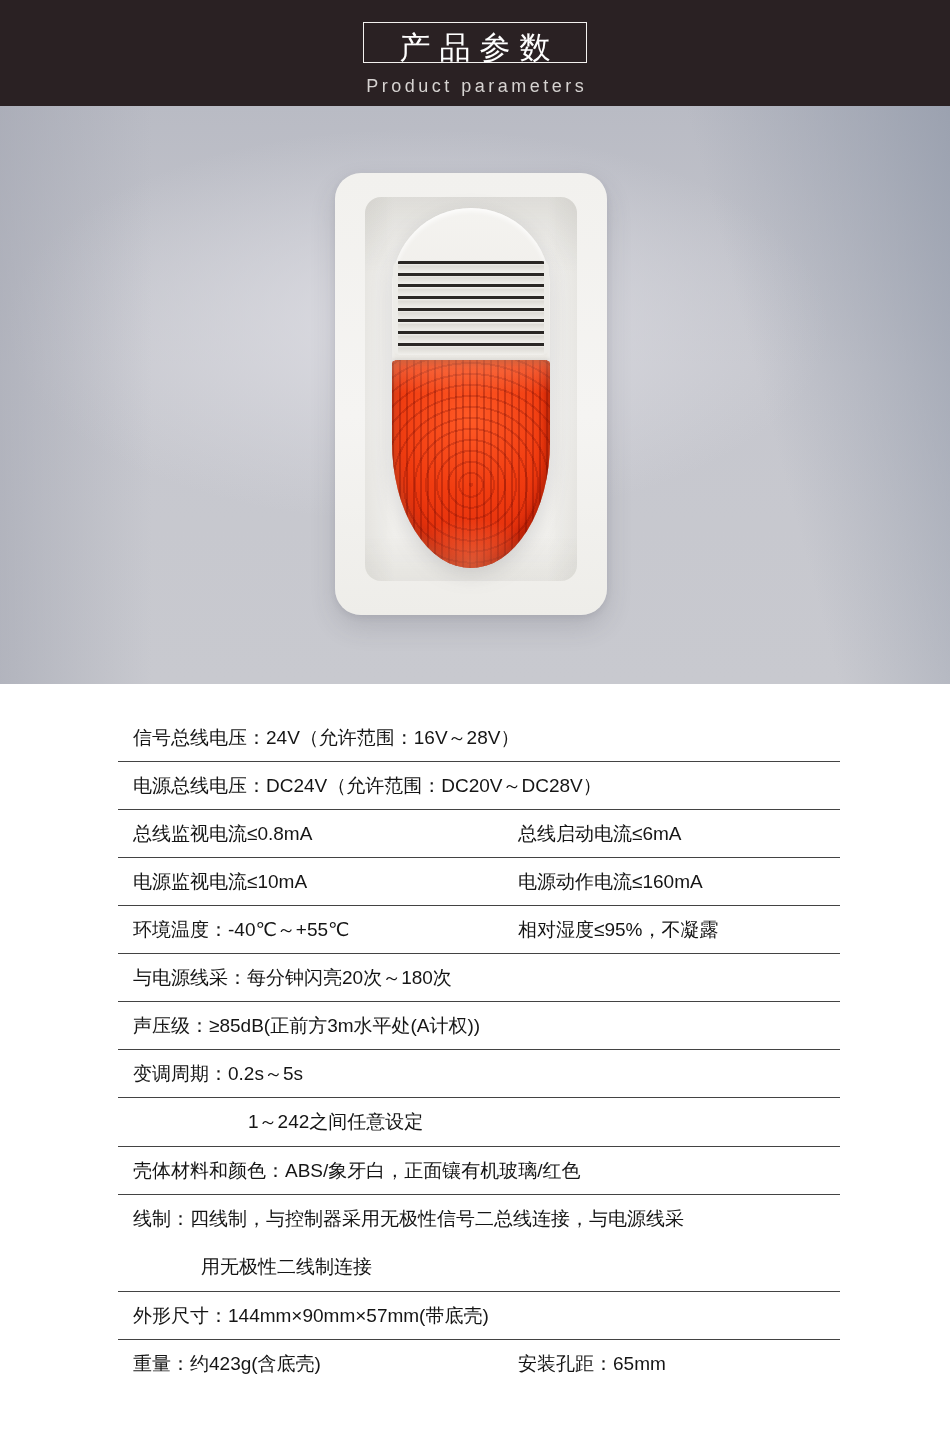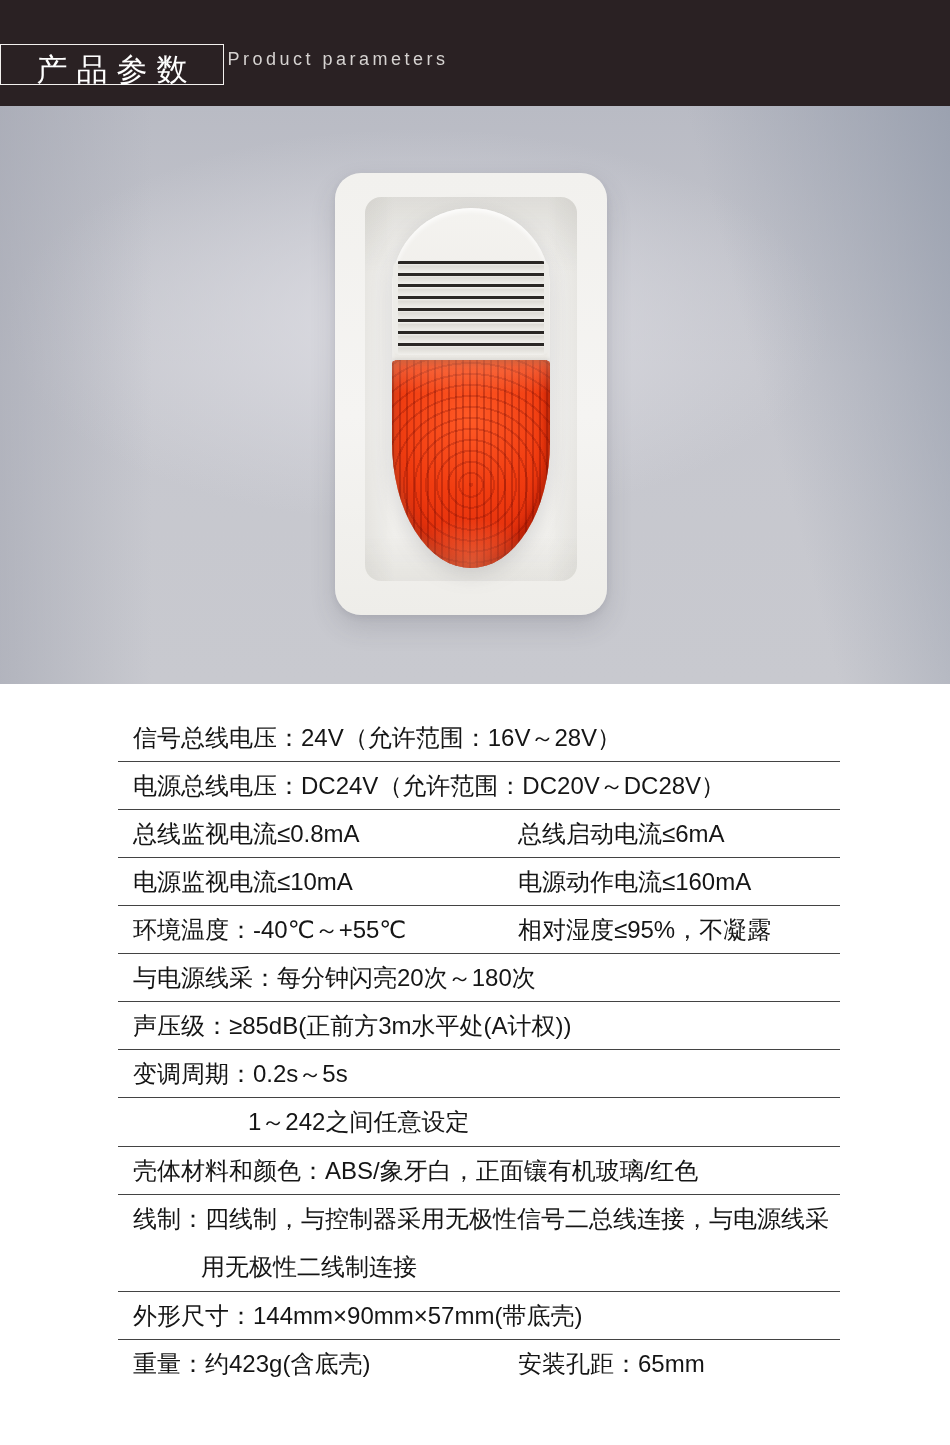--- a/index.html
+++ b/index.html
@@ -18,21 +18,21 @@
   body{
     width:950px;height:1445px;margin:0;background:#ffffff;
     font-family:"Liberation Sans","DejaVu Sans",sans-serif;
     overflow:hidden;
   }
   .page{width:950px;height:1445px;position:relative;}
 
   
   .hdr{
     height:106px;background:var(--header-bg);
-    display:flex;align-items:center;
+    display:flex;flex-direction:column;align-items:center;
   }
   .hdr-box{
     margin-top:22px;width:224px;height:41px;
     border:1px solid var(--title-border);
     display:flex;justify-content:center;align-items:flex-start;
     overflow:visible;
   }
   .hdr-cn{
     margin-top:7px;
     font-size:31px;line-height:1.15;color:var(--title-text);
@@ -112,21 +112,21 @@
   .lens-sheen{
     position:absolute;inset:0;
     background:
       linear-gradient(180deg, rgba(255,205,170,0.30) 0%, rgba(255,255,255,0) 16%),
       radial-gradient(62% 30% at 50% 97%, rgba(255,165,120,0.40) 0%, rgba(255,255,255,0) 70%);
   }
 
   
   .specs{
     margin-left:118px;width:722px;padding-top:30px;
-    font-size:24px;color:var(--table-text);
+    font-size:19px;color:var(--table-text);
   }
   .spec-row{border-bottom:1px solid var(--table-line);}
   .spec-row.last{border-bottom:none;}
   .spec-row .cell{line-height:47px;padding-left:15px;white-space:nowrap;}
   .spec-row.cols{display:grid;grid-template-columns:400px 1fr;}
   .spec-row.cols .cell.right{padding-left:0;}
   .spec-row.tall .cell{line-height:48px;}
   .l2{display:block;}
   .l2.indent-code{margin-left:115px;}
   .l2.indent-wire{margin-left:68px;}

